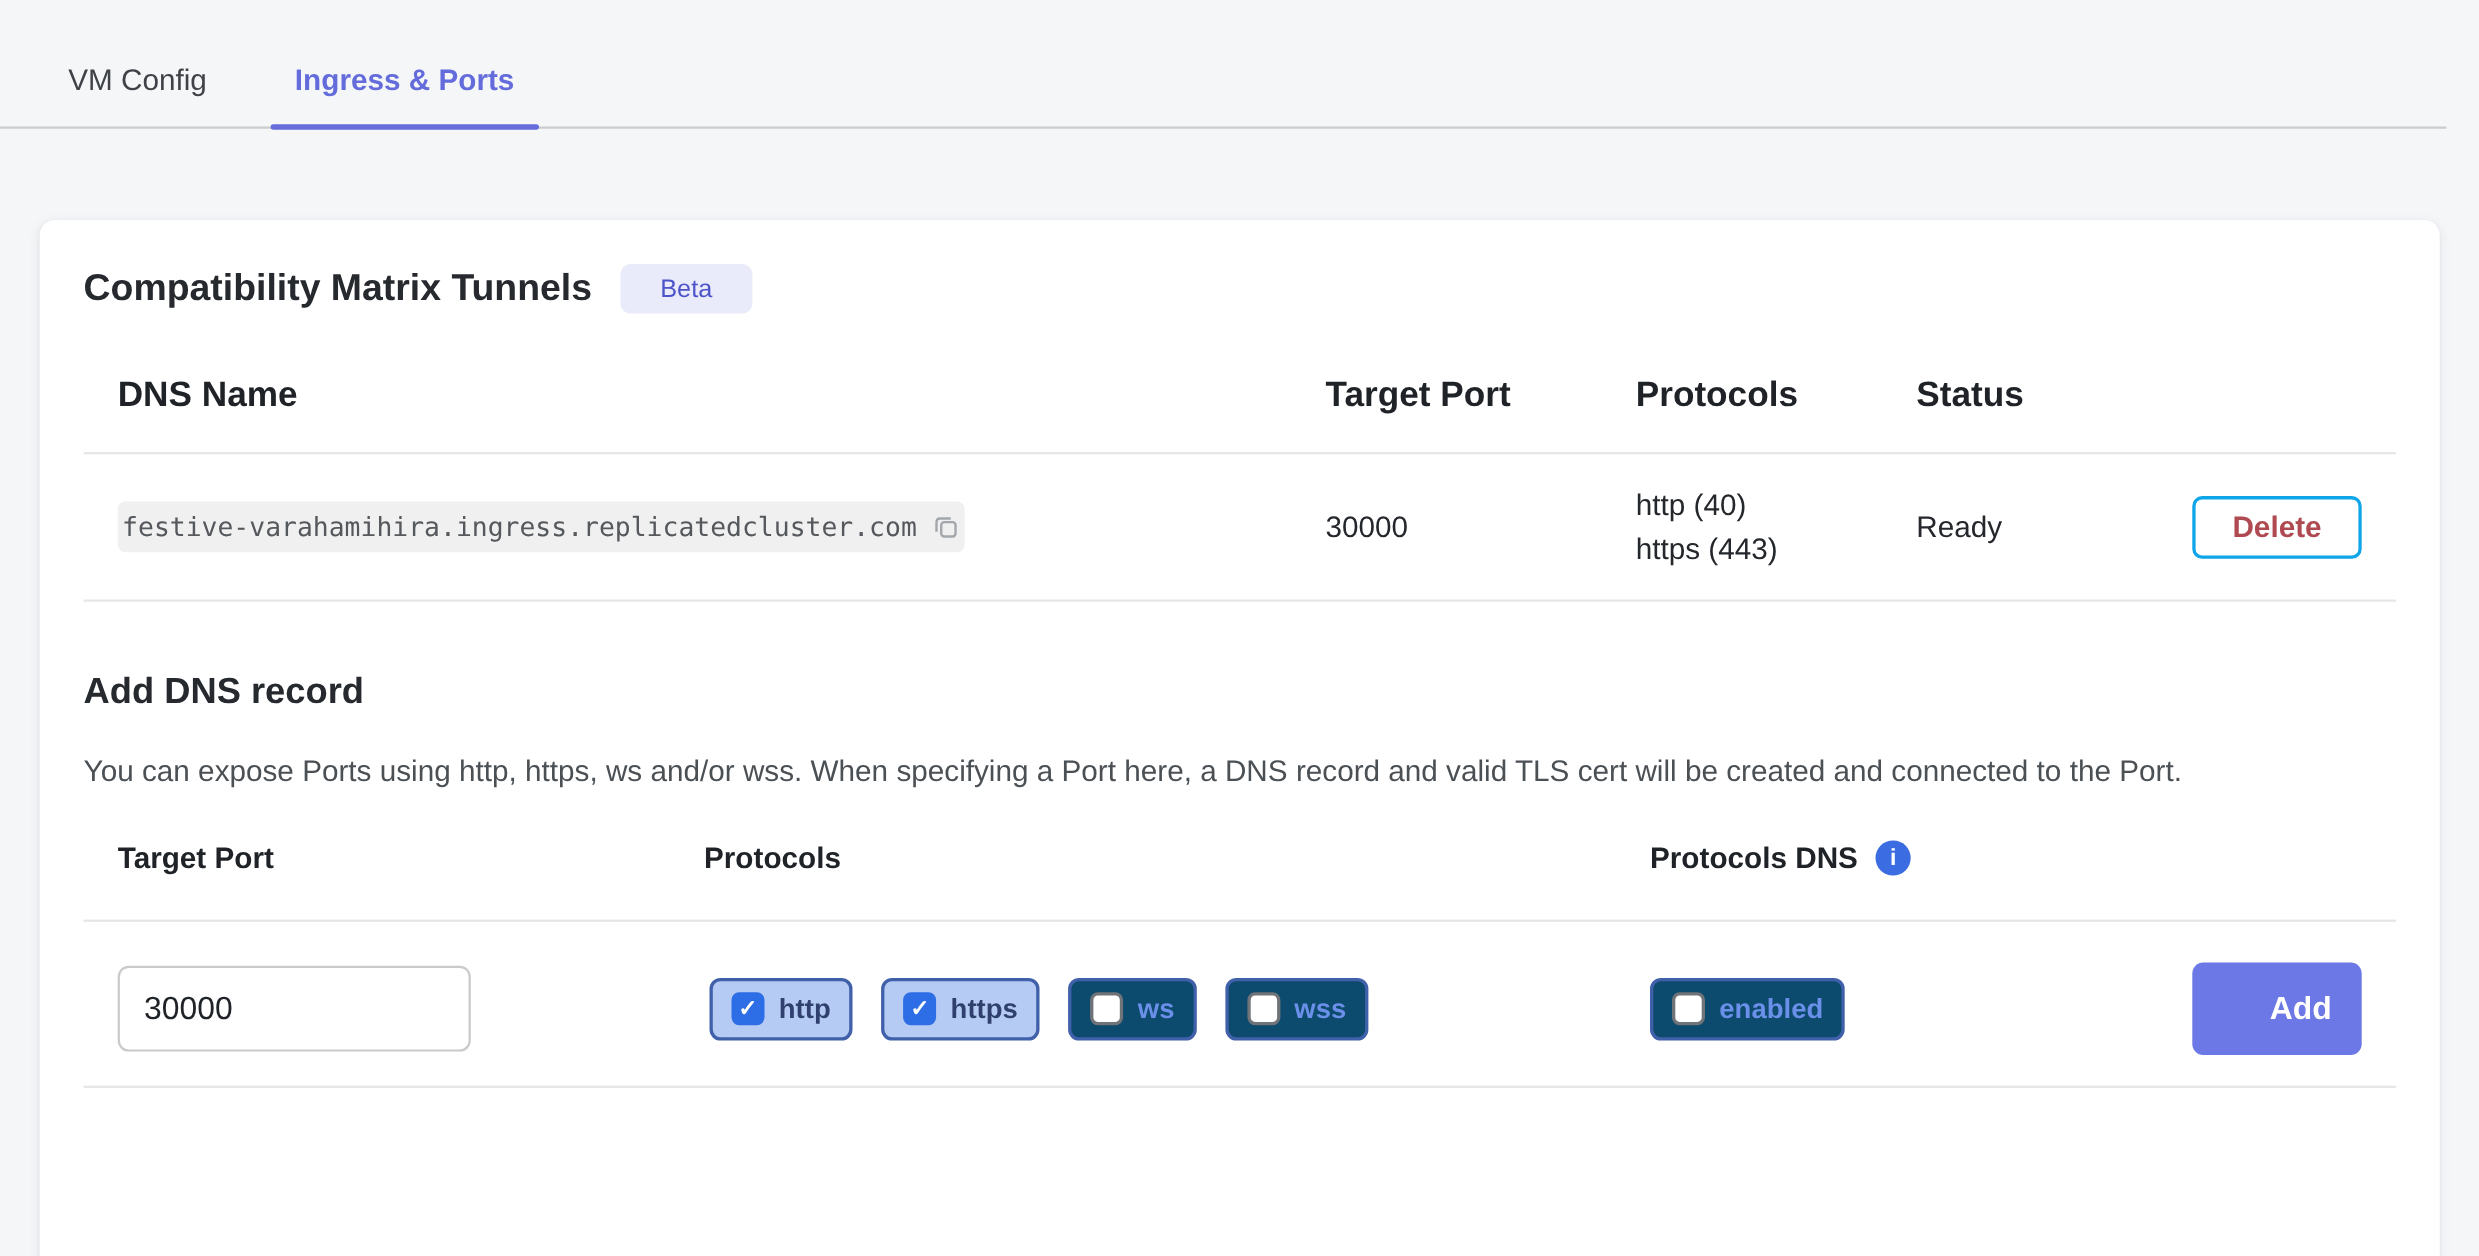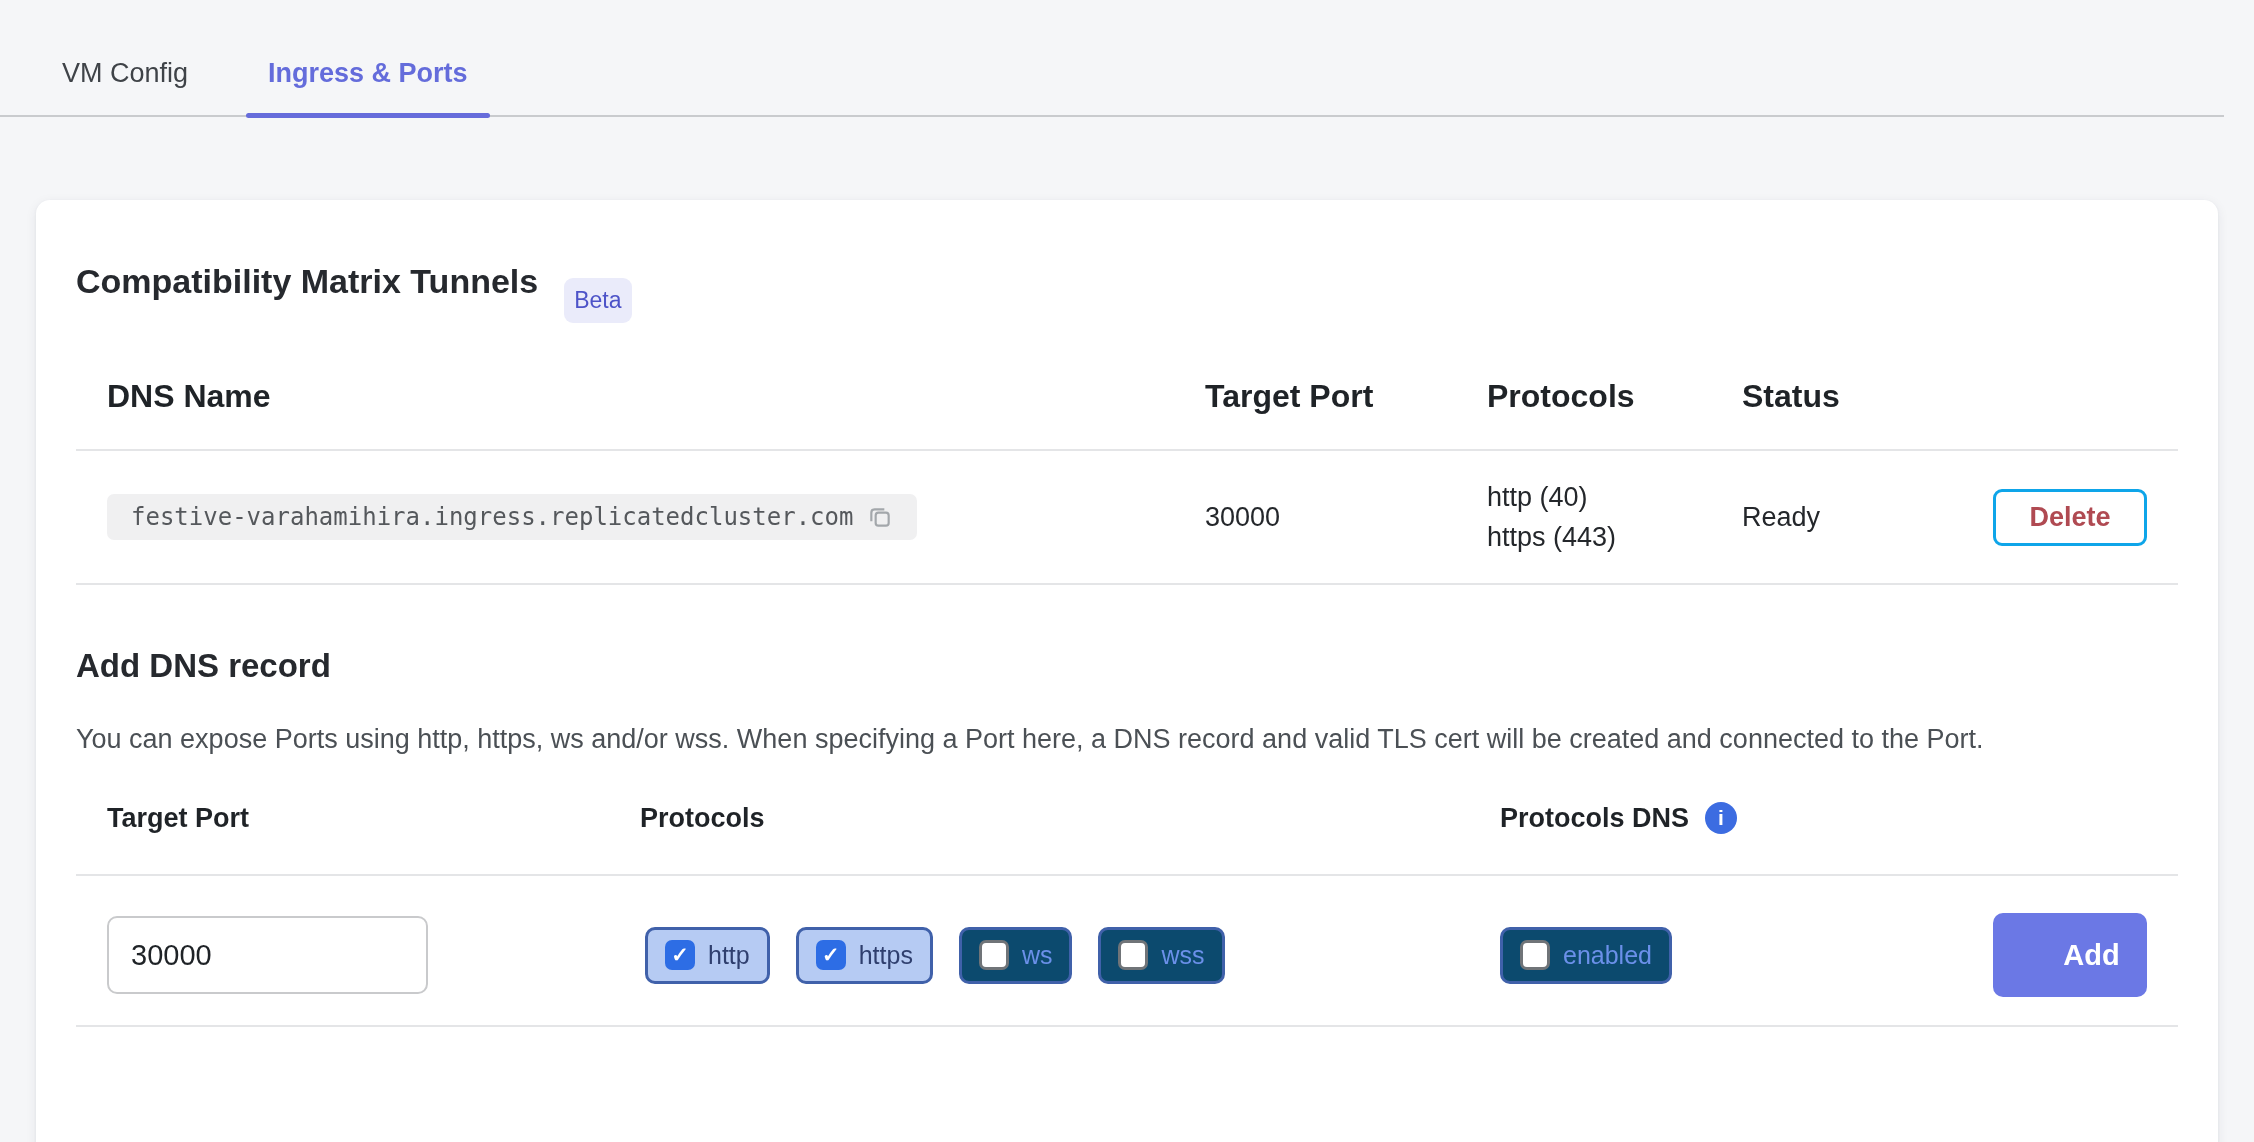--- a/index.html
+++ b/index.html
@@ -48,23 +48,22 @@
     padding: 40px 40px 45px 40px;
     height: 970px;
   }
 
   .title-row { display: flex; align-items: center; gap: 26px; }
   .card-title { font-size: 34px; font-weight: bold; color: #26292e; }
   .beta-badge {
     background: #eaebfa;
     color: #4d53c8;
     font-size: 23px;
-    padding: 9px 10px;
+    padding: 9px 36px;
     border-radius: 9px;
-    margin-top: 38px;
   }
 
   .divider { height: 2px; background: #e4e5e7; width: 100%; }
 
   
   .t-grid {
     display: grid;
     grid-template-columns: 1129px 282px 255px 251px 185px;
     align-items: center;
   }
@@ -74,21 +73,21 @@
   .t-header + .divider { margin-top: 34px; }
   .t-row { padding: 26px 0; }
   .cell { font-size: 27px; color: #24272b; }
 
   .dns-pill {
     display: inline-flex;
     align-items: center;
     gap: 14px;
     background: #f0f0f1;
     border-radius: 7px;
-    padding: 9px 24px;
+    padding: 9px 4px;
     font-family: "DejaVu Sans Mono", monospace;
     font-size: 24px;
     color: #55585c;
   }
   .copy-icon { display: inline-flex; cursor: pointer; }
 
   .protocols-cell div { line-height: 40px; }
 
   .delete-btn {
     background: #ffffff;
@@ -152,21 +151,21 @@
   .chip-row { display: flex; gap: 26px; padding-left: 5px; }
   .chip {
     display: inline-flex;
     align-items: center;
     gap: 13px;
     height: 57px;
     padding: 0 17px;
     border-radius: 10px;
     border: 3px solid #4061aa;
     font-size: 25px;
-    font-weight: normal;
+    font-weight: bold;
     cursor: pointer;
     white-space: nowrap;
   }
   .chip.checked   { background: #b6cbf3; color: #2f3f6e; }
   .chip.unchecked { background: #0c4a6e; color: #6b90e9; }
   .cb {
     width: 30px; height: 30px;
     border-radius: 7px;
     display: inline-flex;
     align-items: center;

